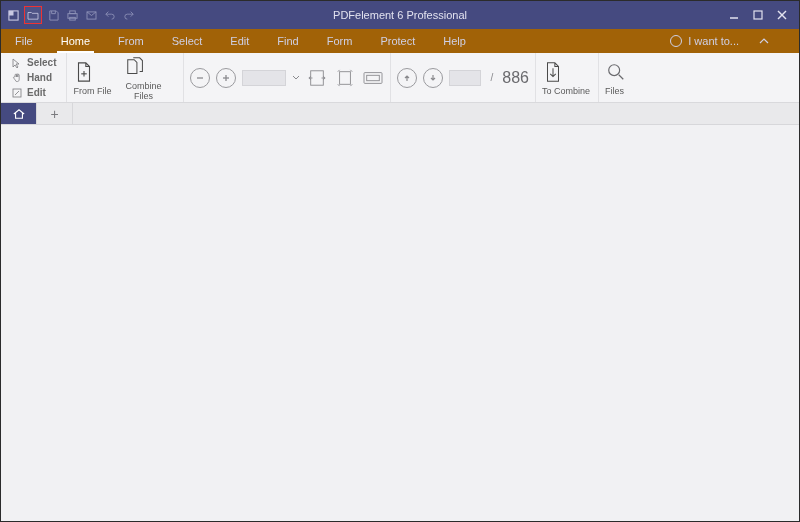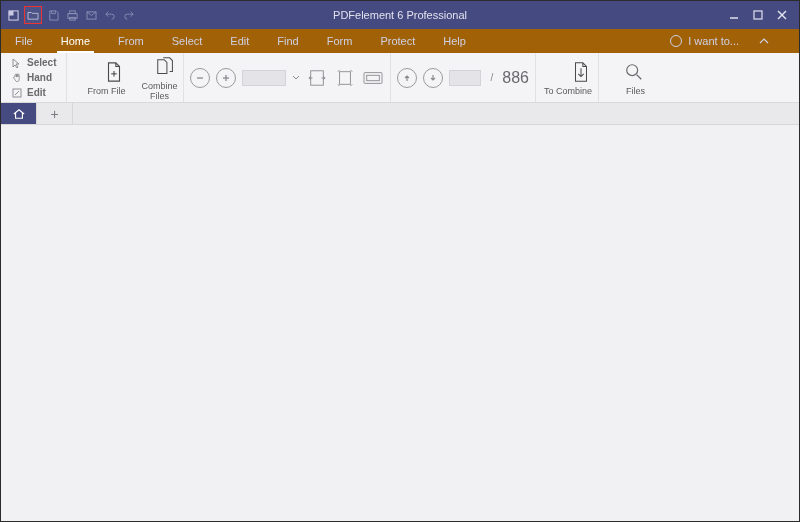--- a/index.html
+++ b/index.html
@@ -23,21 +23,21 @@
   .menubar .help-area { margin-left:auto; display:flex; align-items:center; gap:6px; padding-right:28px; color:#cfd0e6; }
   .menubar .bulb { width:12px; height:12px; border:1px solid #cfd0e6; border-radius:50%; position:relative; }
   .menubar .collapse { margin-left:12px; width:14px; height:14px; display:flex; align-items:center; justify-content:center; }
 
   
   .ribbon { background:#f4f4f6; height:50px; border-bottom:1px solid #d9d9dc; display:flex; align-items:stretch; font-size:10px; color:#5a5a5a; }
   .ribbon .group { display:flex; align-items:center; border-right:1px solid #e1e1e4; padding:0 6px; }
   .ribbon .mini-list { display:flex; flex-direction:column; justify-content:center; gap:1px; padding:0 4px; }
   .ribbon .mini-item { display:flex; align-items:center; gap:4px; color:#6a6a6a; font-size:10px; height:14px;font-weight:bold; }
   .ribbon .mini-item .mi-icon { width:12px; height:12px; display:inline-flex; align-items:center; justify-content:center; color:#8a8a8a; }
-  .ribbon .bigbtn { display:flex; flex-direction:column; align-items:flex-end; justify-content:center; width:52px; height:100%; gap:2px; color:#5a5a5a; }
+  .ribbon .bigbtn { display:flex; flex-direction:column; align-items:flex-start; justify-content:center; width:52px; height:100%; gap:2px; color:#5a5a5a; }
   .ribbon .bigbtn .big-icon { width:22px; height:24px; display:flex; align-items:center; justify-content:center; color:#4a4a4a; }
   .ribbon .bigbtn .lbl { font-size:9px; text-align:center; line-height:10px; }
   .ribbon .zoom-box { width:44px; height:16px; background:#e4e4e8; border:1px solid #d4d4d8; }
   .ribbon .circle-btn { width:20px; height:20px; border:1.2px solid #9a9a9e; border-radius:50%; display:flex; align-items:center; justify-content:center; color:#6a6a6a; font-size:12px; }
   .ribbon .thin-icon { width:22px; height:22px; display:flex; align-items:center; justify-content:center; color:#7a7a7e; }
   .ribbon .page-box { width:32px; height:16px; background:#e4e4e8; border:1px solid #d4d4d8; }
   .ribbon .sep-slash { padding:0 3px; color:#8a8a8e; font-size:10px; }
   .ribbon .total-pages { color:#6a6a6e; font-size:16px; }
 
   

